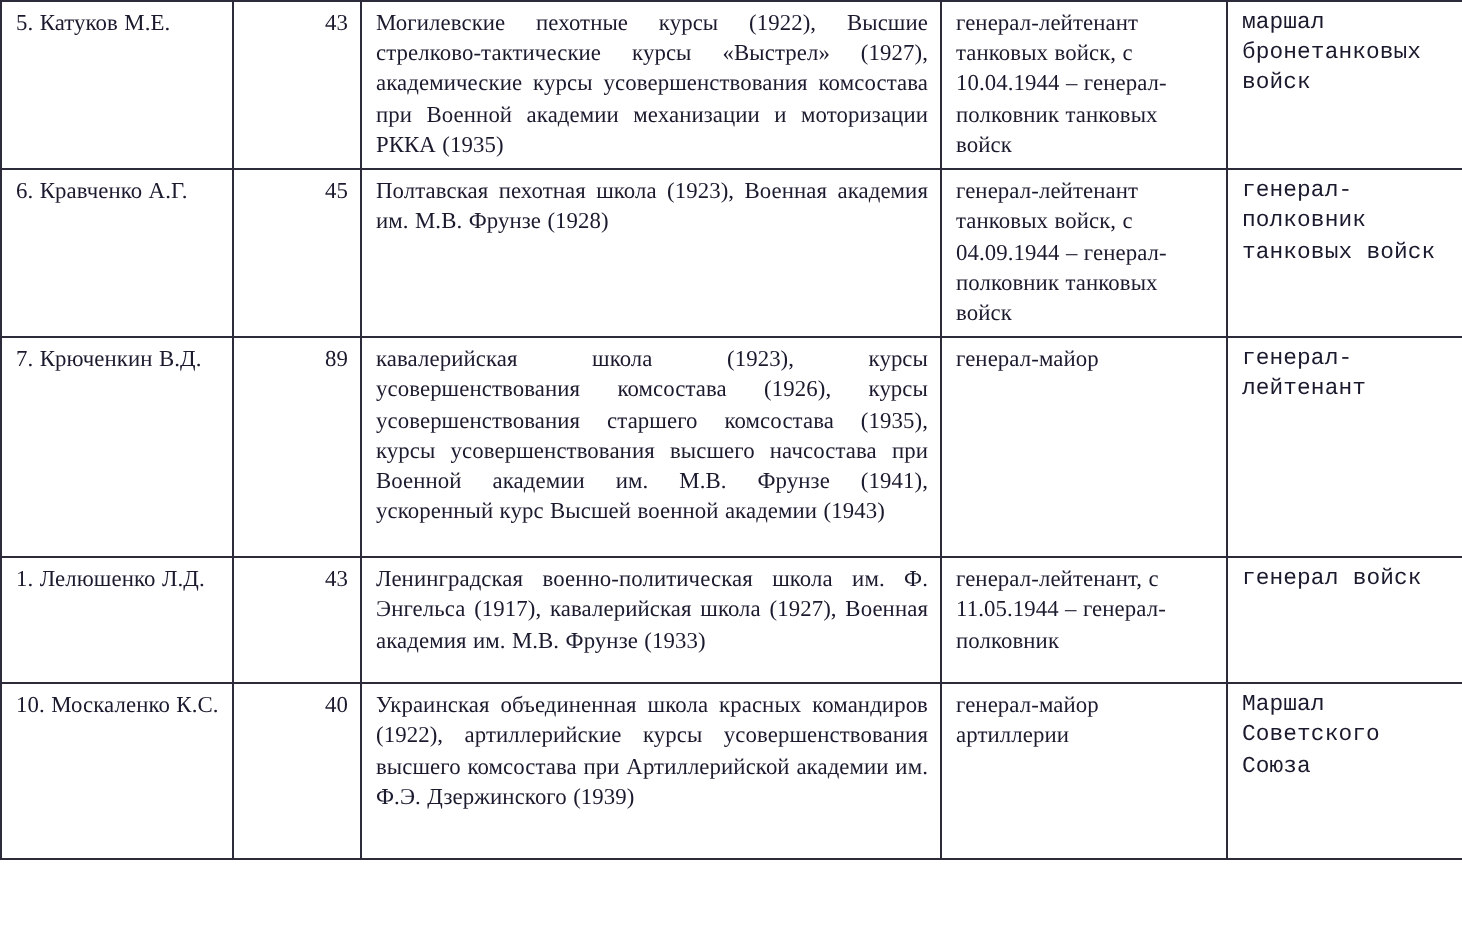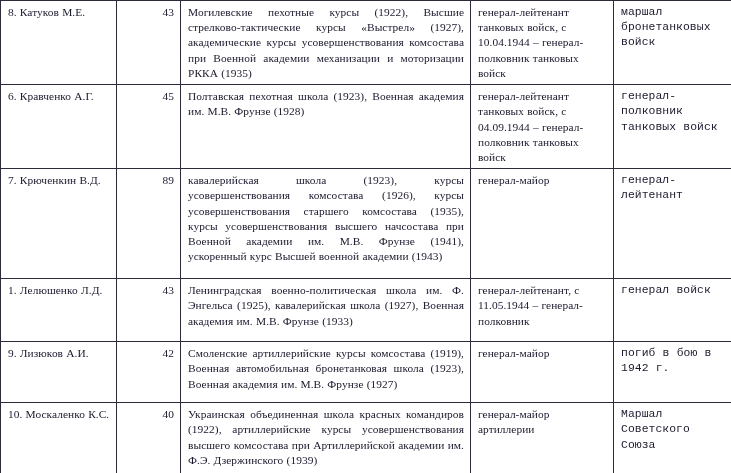--- a/index.html
+++ b/index.html
@@ -69,21 +69,21 @@
 <table id="commanders-table">
   <colgroup>
     <col class="c-name">
       <col class="c-age">
       <col class="c-edu">
       <col class="c-rank">
       <col class="c-final">
   </colgroup>
   <tbody>
     <tr class="row-h1">
-      <td class="cell-name">8. Катуков М.Е.</td>
+      <td class="cell-name">5. Катуков М.Е.</td>
       <td class="cell-age">43</td>
       <td class="cell-edu">Могилевские пехотные курсы (1922), Высшие стрелково-тактические курсы «Выстрел» (1927), академические курсы усовершенствования комсостава при Военной академии механизации и моторизации РККА (1935)</td>
       <td class="cell-rank">генерал-лейтенант танковых войск, с 10.04.1944 – генерал-полковник танковых войск</td>
       <td class="cell-final">маршал бронетанковых войск</td>
     </tr>
     <tr class="row-h2">
       <td class="cell-name">6. Кравченко А.Г.</td>
       <td class="cell-age">45</td>
       <td class="cell-edu">Полтавская пехотная школа (1923), Военная академия им. М.В. Фрунзе (1928)</td>
       <td class="cell-rank">генерал-лейтенант танковых войск, с 04.09.1944 – генерал-полковник танковых войск</td>
@@ -92,30 +92,23 @@
     <tr class="row-h3">
       <td class="cell-name">7. Крюченкин В.Д.</td>
       <td class="cell-age">89</td>
       <td class="cell-edu">кавалерийская школа (1923), курсы усовершенствования комсостава (1926), курсы усовершенствования старшего комсостава (1935), курсы усовершенствования высшего начсостава при Военной академии им. М.В. Фрунзе (1941), ускоренный курс Высшей военной академии (1943)</td>
       <td class="cell-rank">генерал-майор</td>
       <td class="cell-final">генерал-лейтенант</td>
     </tr>
     <tr class="row-h4">
       <td class="cell-name">1. Лелюшенко Л.Д.</td>
       <td class="cell-age">43</td>
-      <td class="cell-edu">Ленинградская военно-политическая школа им. Ф. Энгельса (1925), кавалерийская школа (1927), Военная академия им. М.В. Фрунзе (1933)</td>
+      <td class="cell-edu">Ленинградская военно-политическая школа им. Ф. Энгельса (1917), кавалерийская школа (1927), Военная академия им. М.В. Фрунзе (1933)</td>
       <td class="cell-rank">генерал-лейтенант, с 11.05.1944 – генерал-полковник</td>
       <td class="cell-final">генерал войск</td>
-    </tr>
-    <tr class="row-h5">
-      <td class="cell-name">9. Лизюков А.И.</td>
-      <td class="cell-age">42</td>
-      <td class="cell-edu">Смоленские артиллерийские курсы комсостава (1919), Военная автомобильная бронетанковая школа (1923), Военная академия им. М.В. Фрунзе (1927)</td>
-      <td class="cell-rank">генерал-майор</td>
-      <td class="cell-final">погиб в бою в 1942 г.</td>
     </tr>
     <tr class="row-h6">
       <td class="cell-name">10. Москаленко К.С.</td>
       <td class="cell-age">40</td>
       <td class="cell-edu">Украинская объединенная школа красных командиров (1922), артиллерийские курсы усовершенствования высшего комсостава при Артиллерийской академии им. Ф.Э. Дзержинского (1939)</td>
       <td class="cell-rank">генерал-майор артиллерии</td>
       <td class="cell-final">Маршал Советского Союза</td>
     </tr>
   </tbody>
 </table>

